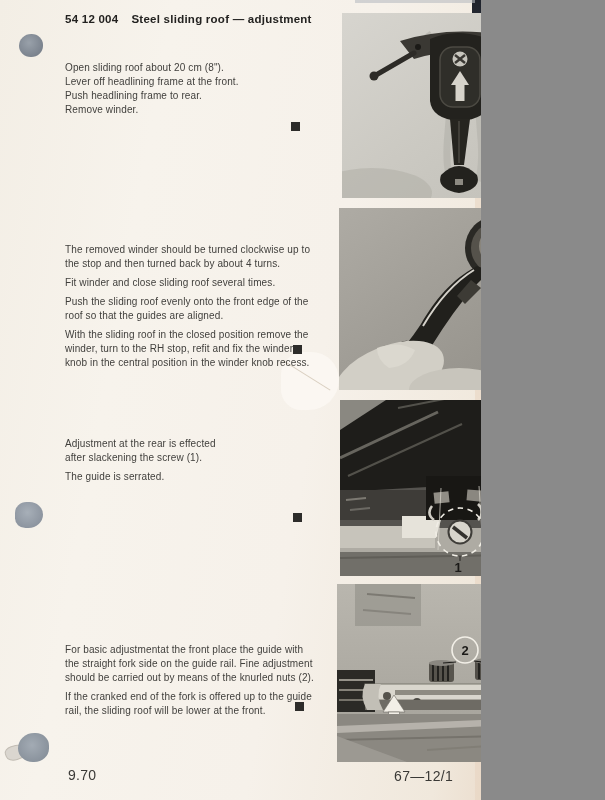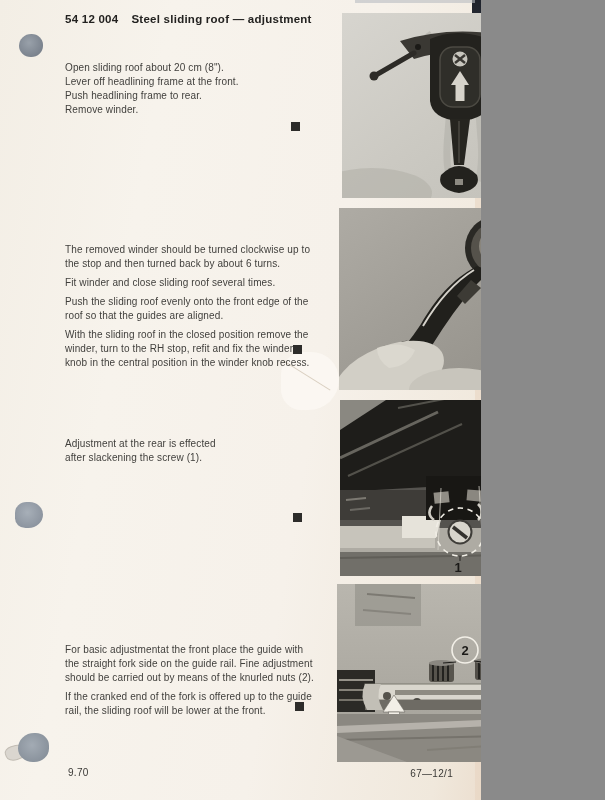--- a/index.html
+++ b/index.html
@@ -33,21 +33,21 @@
   .crease { position:absolute; left:281px; top:352px; width:58px; height:58px; background:#fbf8f3; border-radius:45% 55% 60% 40%; opacity:.85; }
   .creaseline { position:absolute; left:283px; top:360px; width:56px; height:1px; background:#d9cfc0; transform:rotate(32deg); transform-origin:left top; }
 
   .fig { position:absolute; }
   .fig svg { display:block; }
   .f1 { left:342px; top:13px; }
   .f2 { left:339px; top:208px; }
   .f3 { left:340px; top:400px; }
   .f4 { left:337px; top:584px; }
 
-  .foot { position:absolute; font-size:10px; color:#3a3936; letter-spacing:.3px; }
+  .foot { position:absolute; font-size:14px; color:#3a3936; letter-spacing:.3px; }
   .fl { left:68px; top:767px; }
   .fr { right:28px; top:768px; }
 
   svg text { font-family:"Liberation Sans", sans-serif; }
 </style>
 </head>
 <body>
 
 <div class="page">
 
@@ -69,32 +69,33 @@
 
   <div class="tblock" style="top:61px;">
     <p>Open sliding roof about 20 cm (8").
 Lever off headlining frame at the front.
 Push headlining frame to rear.
 Remove winder.</p>
   </div>
 
   <div class="tblock" style="top:243px;">
     <p>The removed winder should be turned clockwise up to
-the stop and then turned back by about 6 turns.</p>
+the stop and then turned back by about 4 turns.</p>
     <p>Fit winder and close sliding roof several times.</p>
     <p>Push the sliding roof evenly onto the front edge of the
 roof so that the guides are aligned.</p>
     <p>With the sliding roof in the closed position remove the
 winder, turn to the RH stop, refit and fix the winder
 knob in the central position in the winder knob recess.</p>
   </div>
 
   <div class="tblock" style="top:437px;">
     <p>Adjustment at the rear is effected
 after slackening the screw (1).</p>
+    <p>The guide is serrated.</p>
   </div>
 
   <div class="tblock" style="top:643px;">
     <p>For basic adjustmentat the front place the guide with
 the straight fork side on the guide rail. Fine adjustment
 should be carried out by means of the knurled nuts (2).</p>
     <p>If the cranked end of the fork is offered up to the guide
 rail, the sliding roof will be lower at the front.</p>
   </div>
 

